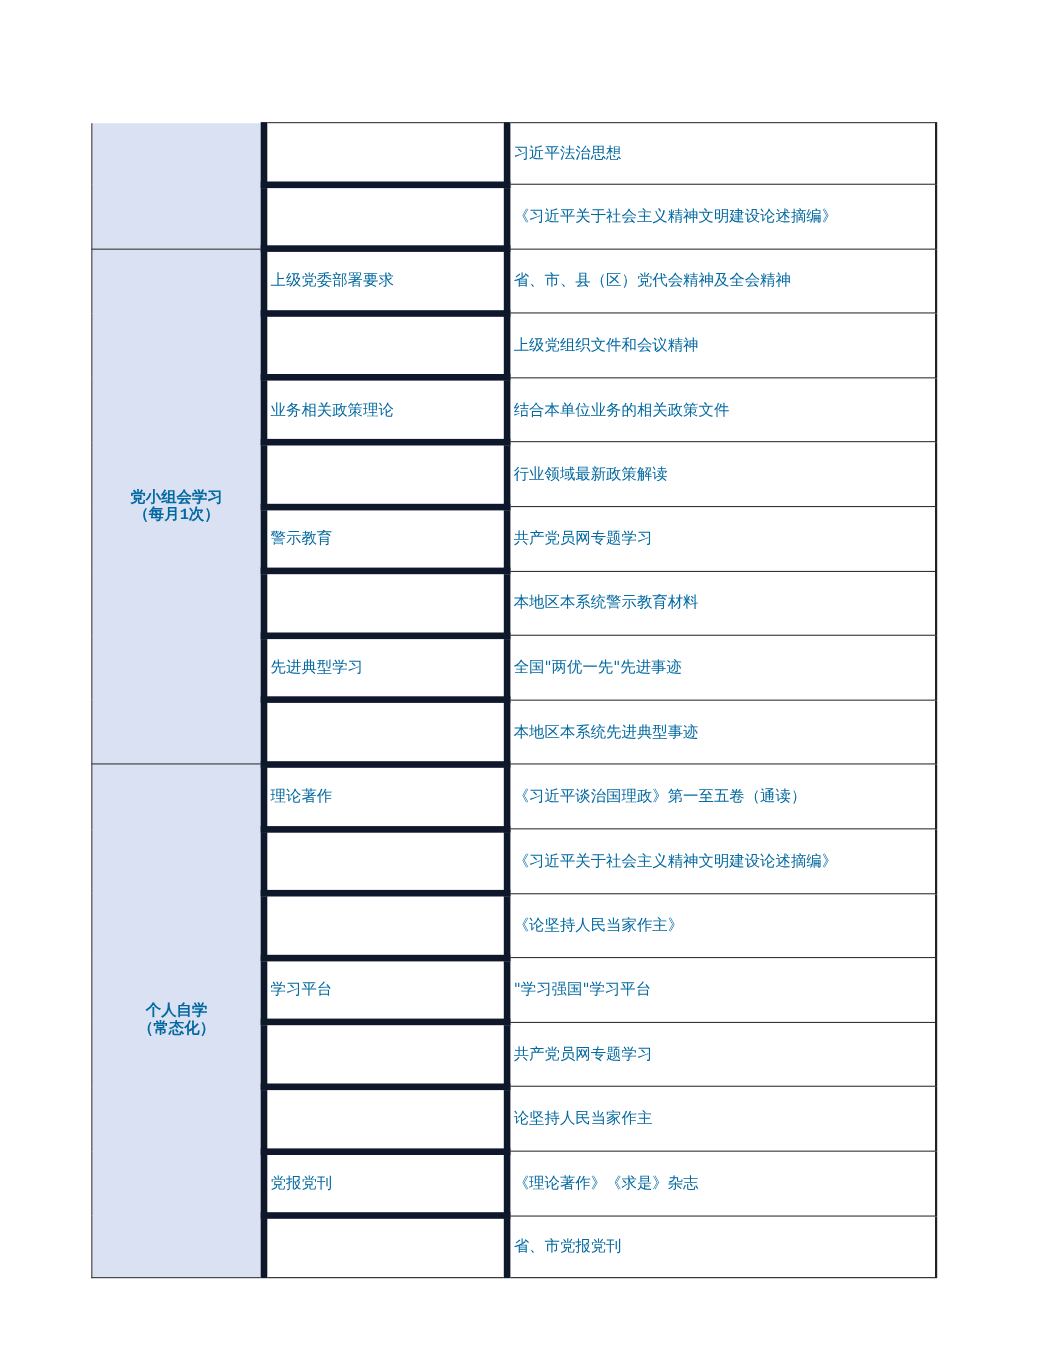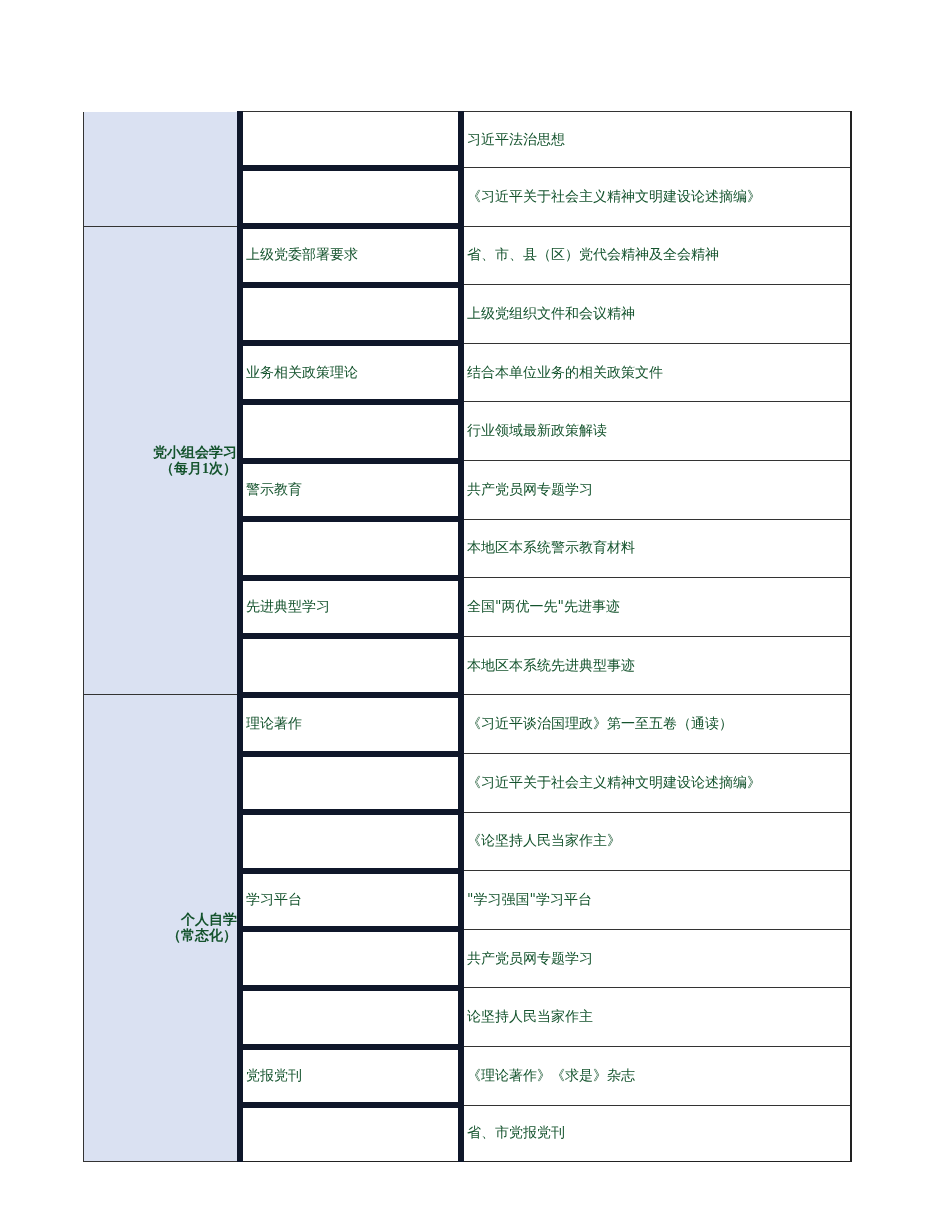--- a/index.html
+++ b/index.html
@@ -1,22 +1,22 @@
 <!DOCTYPE html>
 <html><head>
   <meta charset="utf-8">
   <style>
     html, body { margin: 0; padding: 0; background: #ffffff; }
     body { width: 950px; height: 1230px; position: relative; overflow: hidden;
            font-family: "DejaVu Serif", "Liberation Serif", serif; }
     .sheet { position: absolute; left: 83px; top: 111px; }
     table { border-collapse: collapse; table-layout: fixed; }
-    td { height: 52.6px; padding: 0; vertical-align: middle; font-size: 14px; color: #14532d; }
-    td.cat { width: 153px; background: #dae1f2; text-align: right;
-             font-family: Liberation Serif, serif; font-weight: bold; font-size: 14px;
+    td { height: 52.6px; padding: 0; vertical-align: middle; font-size: 14px; color: #0369a1; }
+    td.cat { width: 153px; background: #dae1f2; text-align: center;
+             font-family: Liberation Mono, monospace; font-weight: bold; font-size: 14px;
              line-height: 16px; border-left: 1.5px solid #333; border-top: 1.5px solid #333; border-bottom: 1.5px solid #333;
              border-right: 1px solid #333; }
     td.cat.first { border-top: none; }
     td.sub { width: 212px; border: 6px solid #0f172a; padding-left: 3px; }
     td.item { width: 383px; border: 1px solid #333; border-right: 2px solid #222; padding-left: 3px; }
     tr:first-child td.sub, tr:first-child td.item { border-top: 1.5px solid #333; }
     tr:last-child td.sub, tr:last-child td.item { border-bottom: 1.5px solid #222; }
     .cat-inner { display: block; }
   </style>
 </head>

